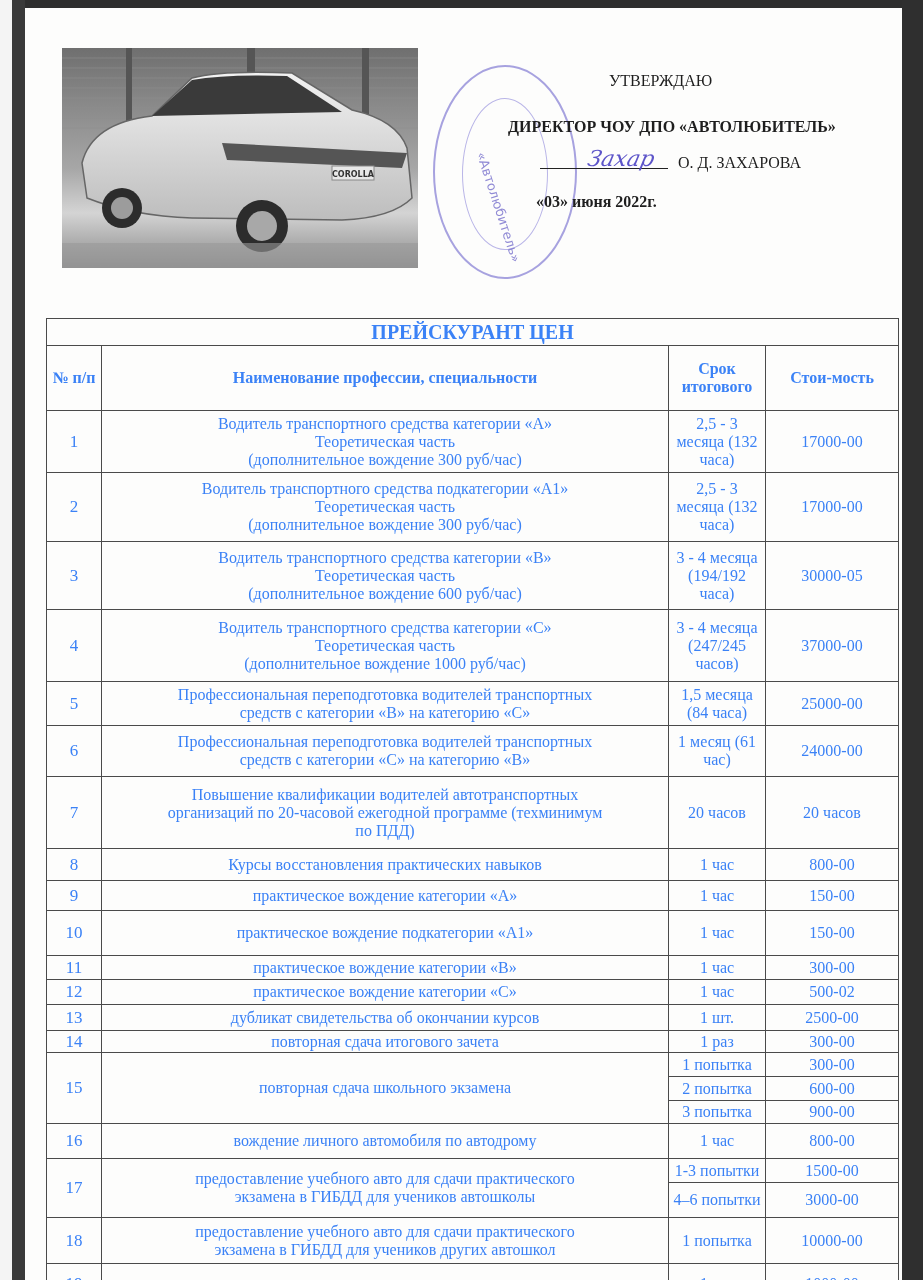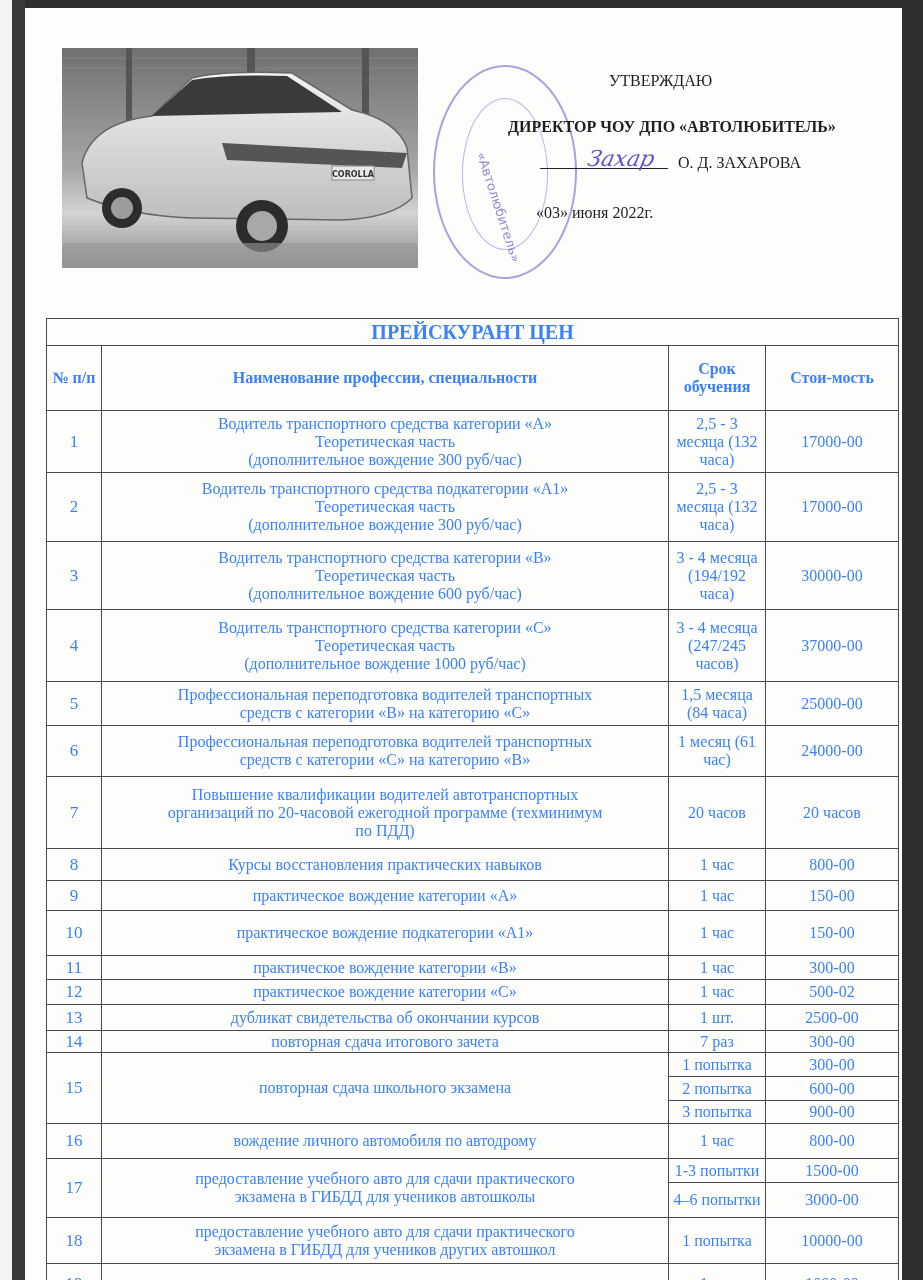--- a/index.html
+++ b/index.html
@@ -106,60 +106,60 @@
 
 <div class="stamp"></div>
 <div class="stamp-inner"></div>
 <div class="stamp-text">«Автолюбитель»</div>
 
 <div class="approval">
   <div class="line" style="left:121px; top:12px;margin-left:8px;">УТВЕРЖДАЮ</div>
   <div class="line" style="left:28px; top:58px;font-weight:bold;">ДИРЕКТОР ЧОУ ДПО «АВТОЛЮБИТЕЛЬ»</div>
   <div class="sig-line"></div>
   <div class="line" style="left:198px; top:94px;text-align:center;">О. Д. ЗАХАРОВА</div>
-  <div class="line" style="left:56px; top:144px;">«03»  июня 2022г.</div>
+  <div class="line" style="left:56px; top:133px;font-weight:bold;">«03»  июня 2022г.</div>
 </div>
 <div class="signature">Захар</div>
 
 <table class="price">
   <colgroup>
     <col style="width:55px">
     <col style="width:567px">
     <col style="width:97px">
     <col style="width:133px">
   </colgroup>
   <tbody>
       <tr style="height:27px">
     <td colspan="4" class="title-cell">ПРЕЙСКУРАНТ ЦЕН</td>
   </tr>
   <tr class="hdr" style="height:65px">
     <th>№ п/п</th>
     <th>Наименование профессии, специальности</th>
-    <th>Срок обучения</th>
+    <th>Срок итогового</th>
     <th>Стои-мость</th>
   </tr>
   </tbody>
     <tbody id="rows">
       <tr style="height:62px">
         <td class="num">1</td>
         <td><span>Водитель транспортного средства категории «А»</span><br><span>Теоретическая часть</span><br><span>(дополнительное вождение 300 руб/час)</span></td>
         <td>2,5 - 3 месяца (132 часа)</td>
         <td>17000-00</td>
       </tr>
       <tr style="height:69px">
         <td class="num">2</td>
         <td><span>Водитель транспортного средства подкатегории «А1»</span><br><span>Теоретическая часть</span><br><span>(дополнительное вождение 300 руб/час)</span></td>
         <td>2,5 - 3 месяца (132 часа)</td>
         <td>17000-00</td>
       </tr>
       <tr style="height:68px">
         <td class="num">3</td>
         <td><span>Водитель транспортного средства категории «В»</span><br><span>Теоретическая часть</span><br><span>(дополнительное вождение 600 руб/час)</span></td>
         <td>3 - 4 месяца (194/192 часа)</td>
-        <td>30000-00</td>
+        <td>30000-05</td>
       </tr>
       <tr style="height:72px">
         <td class="num">4</td>
         <td><span>Водитель транспортного средства категории «С»</span><br><span>Теоретическая часть</span><br><span>(дополнительное вождение 1000 руб/час)</span></td>
         <td>3 - 4 месяца (247/245 часов)</td>
         <td>37000-00</td>
       </tr>
       <tr style="height:44px">
         <td class="num">5</td>
         <td><span>Профессиональная переподготовка водителей транспортных</span><br><span>средств с категории «В» на категорию «С»</span></td>
@@ -210,21 +210,21 @@
       </tr>
       <tr style="height:26px">
         <td class="num">13</td>
         <td><span>дубликат свидетельства об окончании курсов</span></td>
         <td>1 шт.</td>
         <td>2500-00</td>
       </tr>
       <tr style="height:22px">
         <td class="num">14</td>
         <td><span>повторная сдача итогового зачета</span></td>
-        <td>7 раз</td>
+        <td>1 раз</td>
         <td>300-00</td>
       </tr>
       <tr style="height:24px">
         <td class="num" rowspan="3">15</td>
         <td rowspan="3"><span>повторная сдача школьного экзамена</span></td>
         <td>1 попытка</td>
         <td>300-00</td>
       </tr>
       <tr style="height:24px">
         <td>2 попытка</td>

